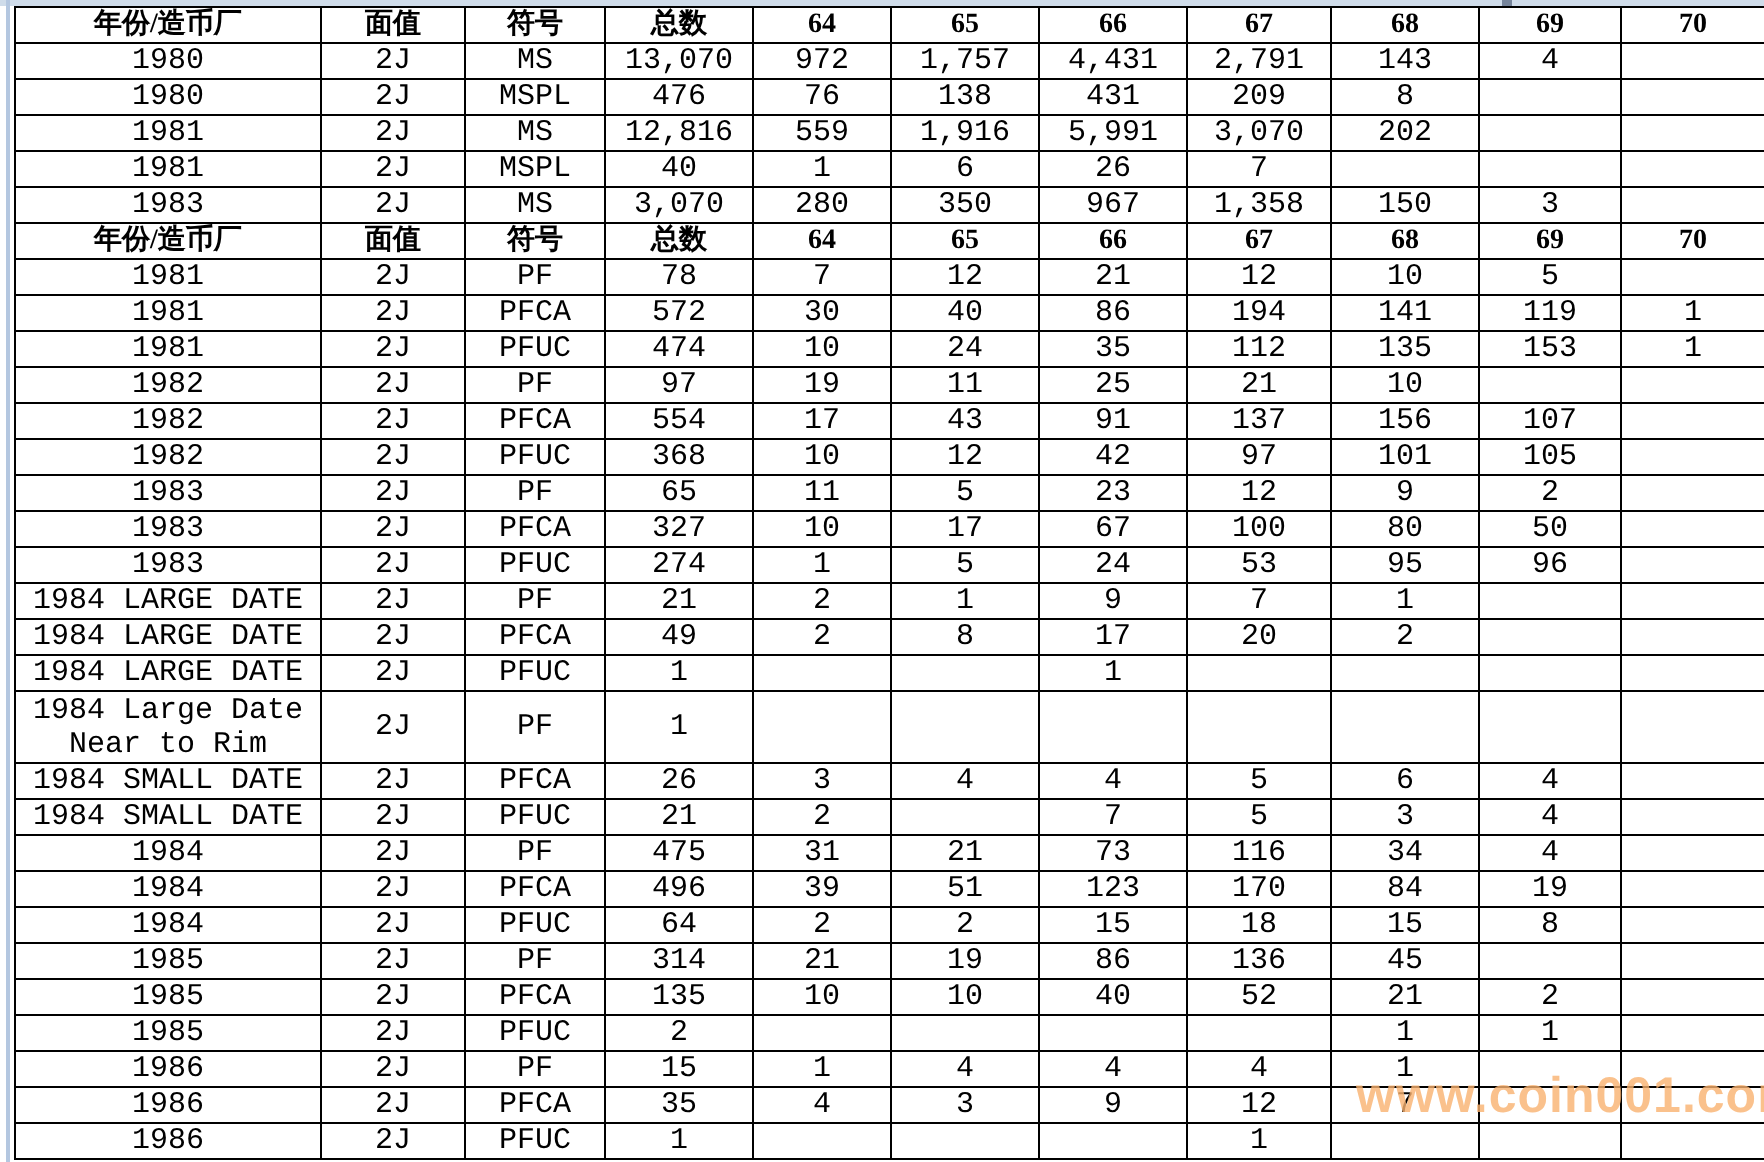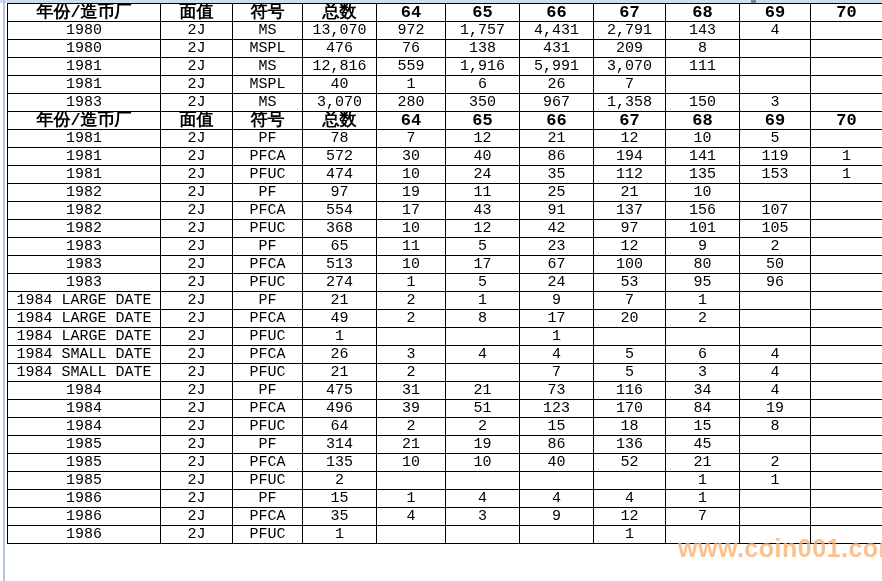--- a/index.html
+++ b/index.html
@@ -50,22 +50,22 @@
     height: 17px;
     line-height: 17px;
     text-align: center;
     vertical-align: middle;
     font-size: 15px;
     white-space: nowrap;
     overflow: hidden;
   }
   table.census th {
     font-weight: bold;
-    font-family: Liberation Mono, monospace;
-    font-size: 17px;
+    font-family: Liberation Serif, serif;
+    font-size: 14px;
   }
   tr.tall td {
     height: 35px;
   }
   tr.tall td.wrap {
     white-space: normal;
     line-height: 17px;
   }
   .watermark {
     position: absolute;
@@ -145,21 +145,21 @@
         </tr>
         <tr>
           <td>1981</td>
           <td>2J</td>
           <td>MS</td>
           <td>12,816</td>
           <td>559</td>
           <td>1,916</td>
           <td>5,991</td>
           <td>3,070</td>
-          <td>111</td>
+          <td>202</td>
           <td></td>
           <td></td>
         </tr>
         <tr>
           <td>1981</td>
           <td>2J</td>
           <td>MSPL</td>
           <td>40</td>
           <td>1</td>
           <td>6</td>
@@ -283,21 +283,21 @@
           <td>23</td>
           <td>12</td>
           <td>9</td>
           <td>2</td>
           <td></td>
         </tr>
         <tr>
           <td>1983</td>
           <td>2J</td>
           <td>PFCA</td>
-          <td>513</td>
+          <td>327</td>
           <td>10</td>
           <td>17</td>
           <td>67</td>
           <td>100</td>
           <td>80</td>
           <td>50</td>
           <td></td>
         </tr>
         <tr>
           <td>1983</td>
@@ -339,20 +339,33 @@
           <td></td>
         </tr>
         <tr>
           <td>1984 LARGE DATE</td>
           <td>2J</td>
           <td>PFUC</td>
           <td>1</td>
           <td></td>
           <td></td>
           <td>1</td>
+          <td></td>
+          <td></td>
+          <td></td>
+          <td></td>
+        </tr>
+        <tr class="tall">
+          <td class="wrap">1984 Large Date Near to Rim</td>
+          <td>2J</td>
+          <td>PF</td>
+          <td>1</td>
+          <td></td>
+          <td></td>
+          <td></td>
           <td></td>
           <td></td>
           <td></td>
           <td></td>
         </tr>
         <tr>
           <td>1984 SMALL DATE</td>
           <td>2J</td>
           <td>PFCA</td>
           <td>26</td>

